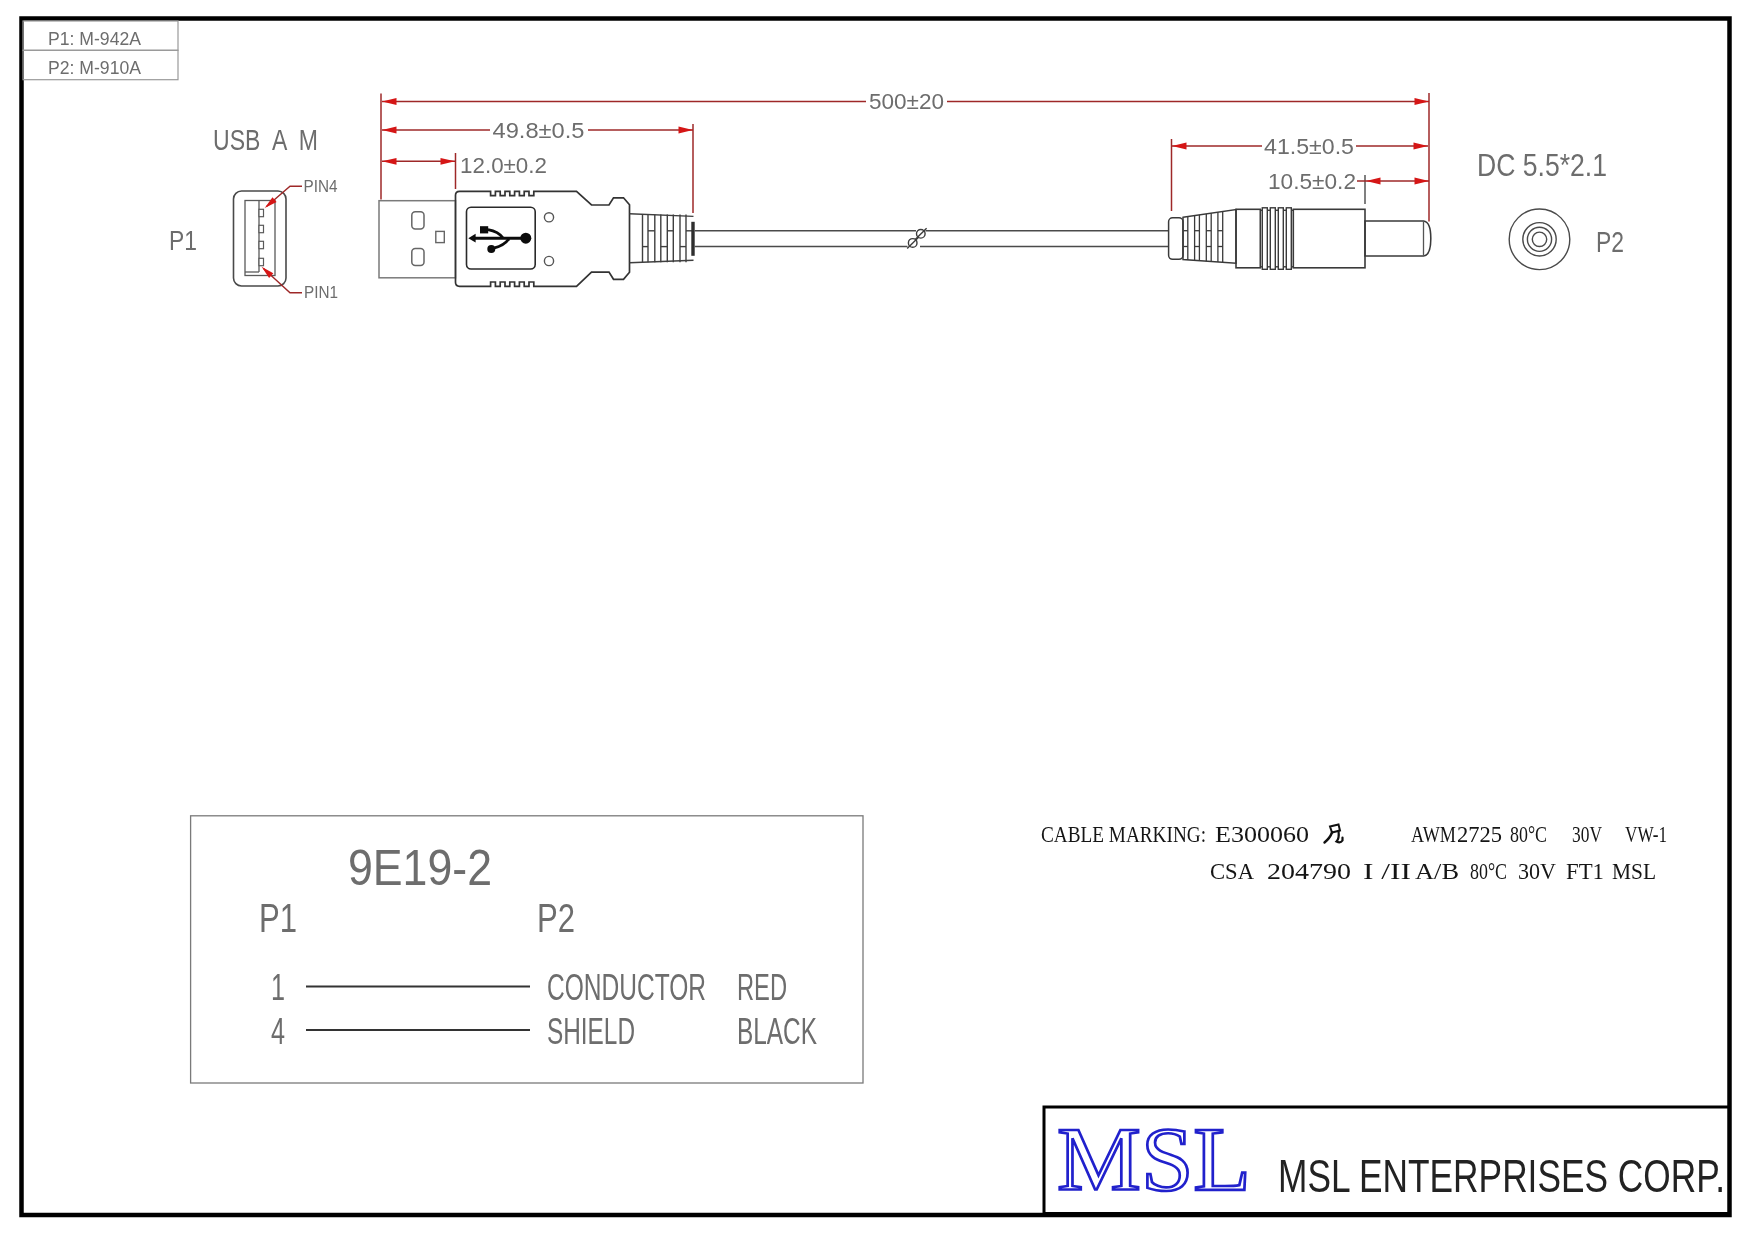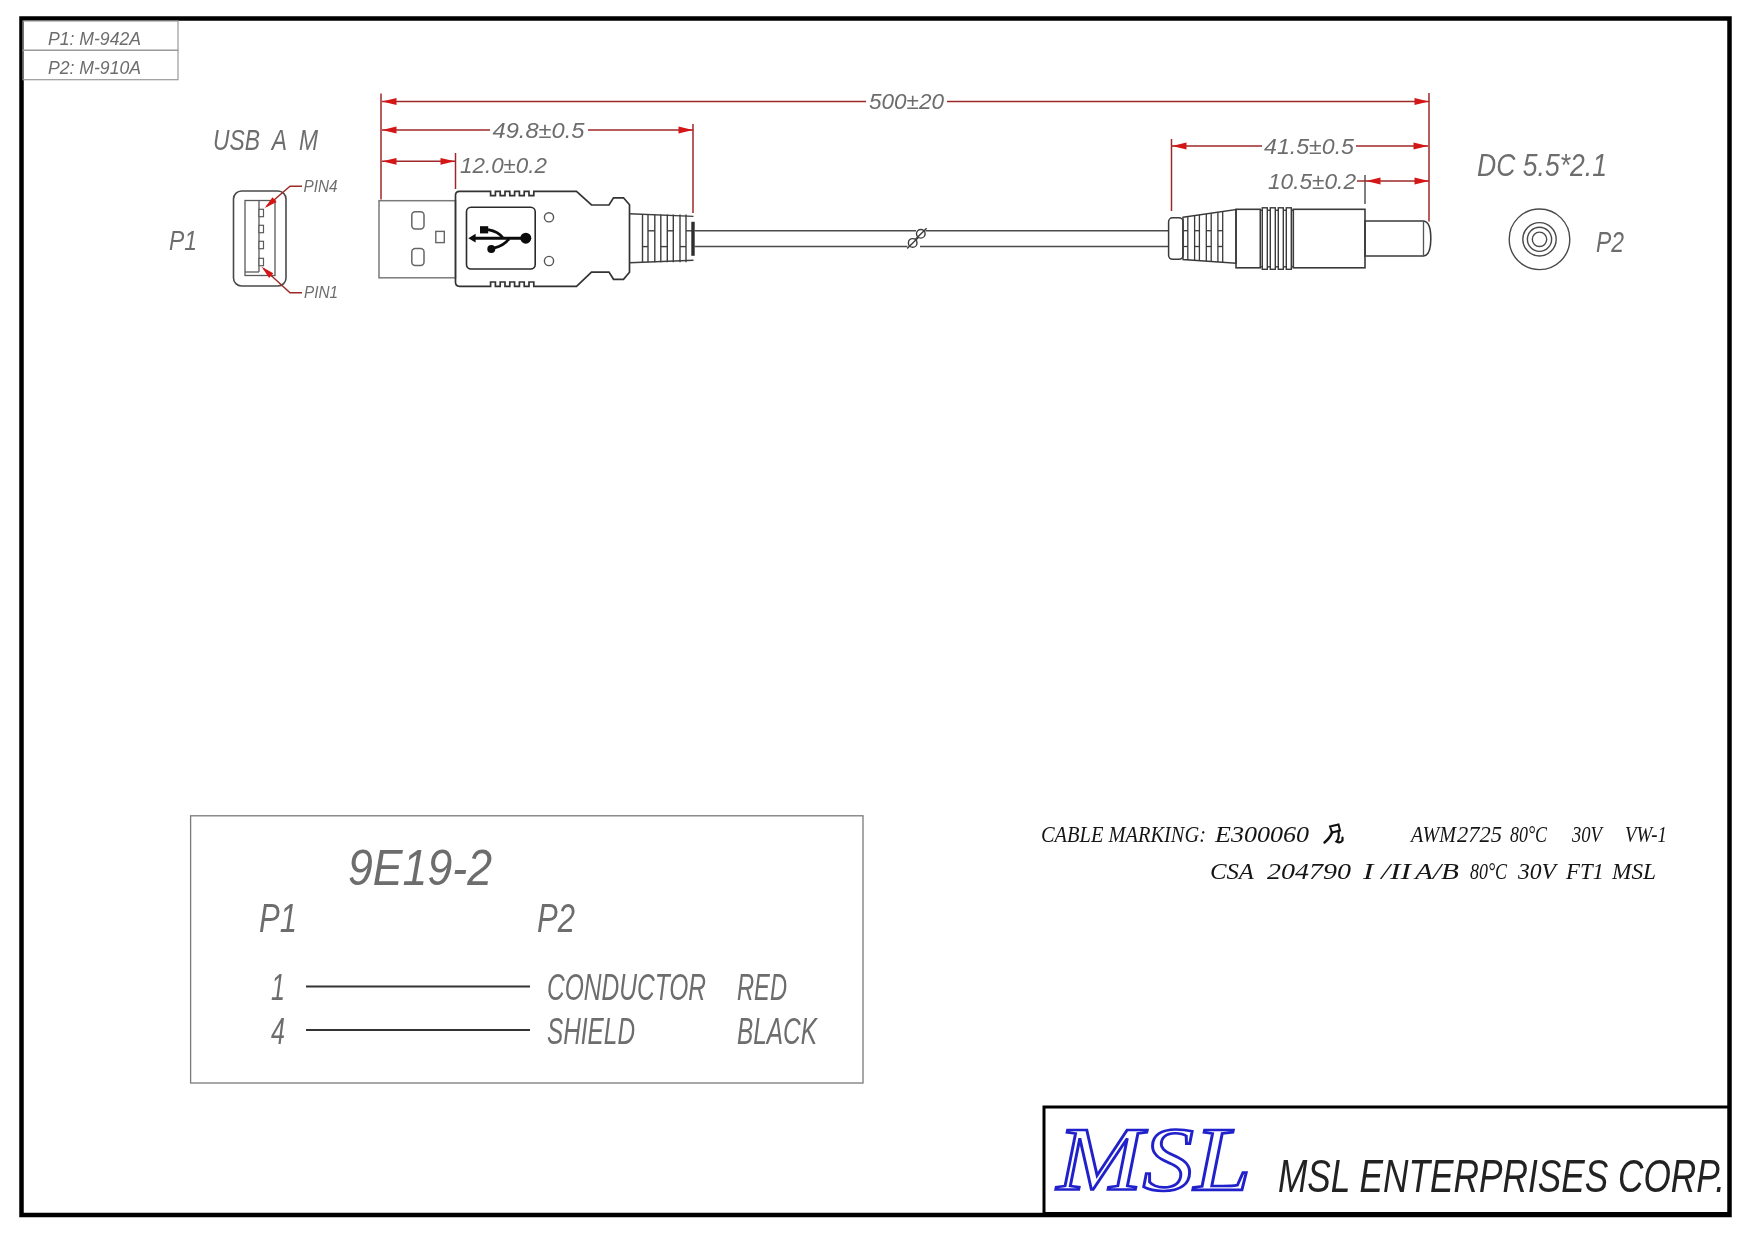--- a/index.html
+++ b/index.html
@@ -1,15 +1,15 @@
 <!DOCTYPE html>
 <html><head><meta charset="utf-8">
 <style>
 html,body{margin:0;padding:0;background:#ffffff;}
-#page{position:relative;width:1754px;height:1240px;background:#ffffff;overflow:hidden;font-style:italic;}
+#page{position:relative;width:1754px;height:1240px;background:#ffffff;overflow:hidden;}
 svg{position:absolute;left:0;top:0;}
 text{white-space:pre;}
 </style></head>
 <body>
 <div id="page">
 <svg width="1754" height="1240" viewBox="0 0 1754 1240">
 
 <rect x="21.5" y="18.5" width="1708" height="1196.5" fill="none" stroke="#000" stroke-width="4.5"></rect>
 
 <rect x="23" y="21" width="155" height="29.3" fill="none" stroke="#9a9a9a" stroke-width="1.2"></rect>

